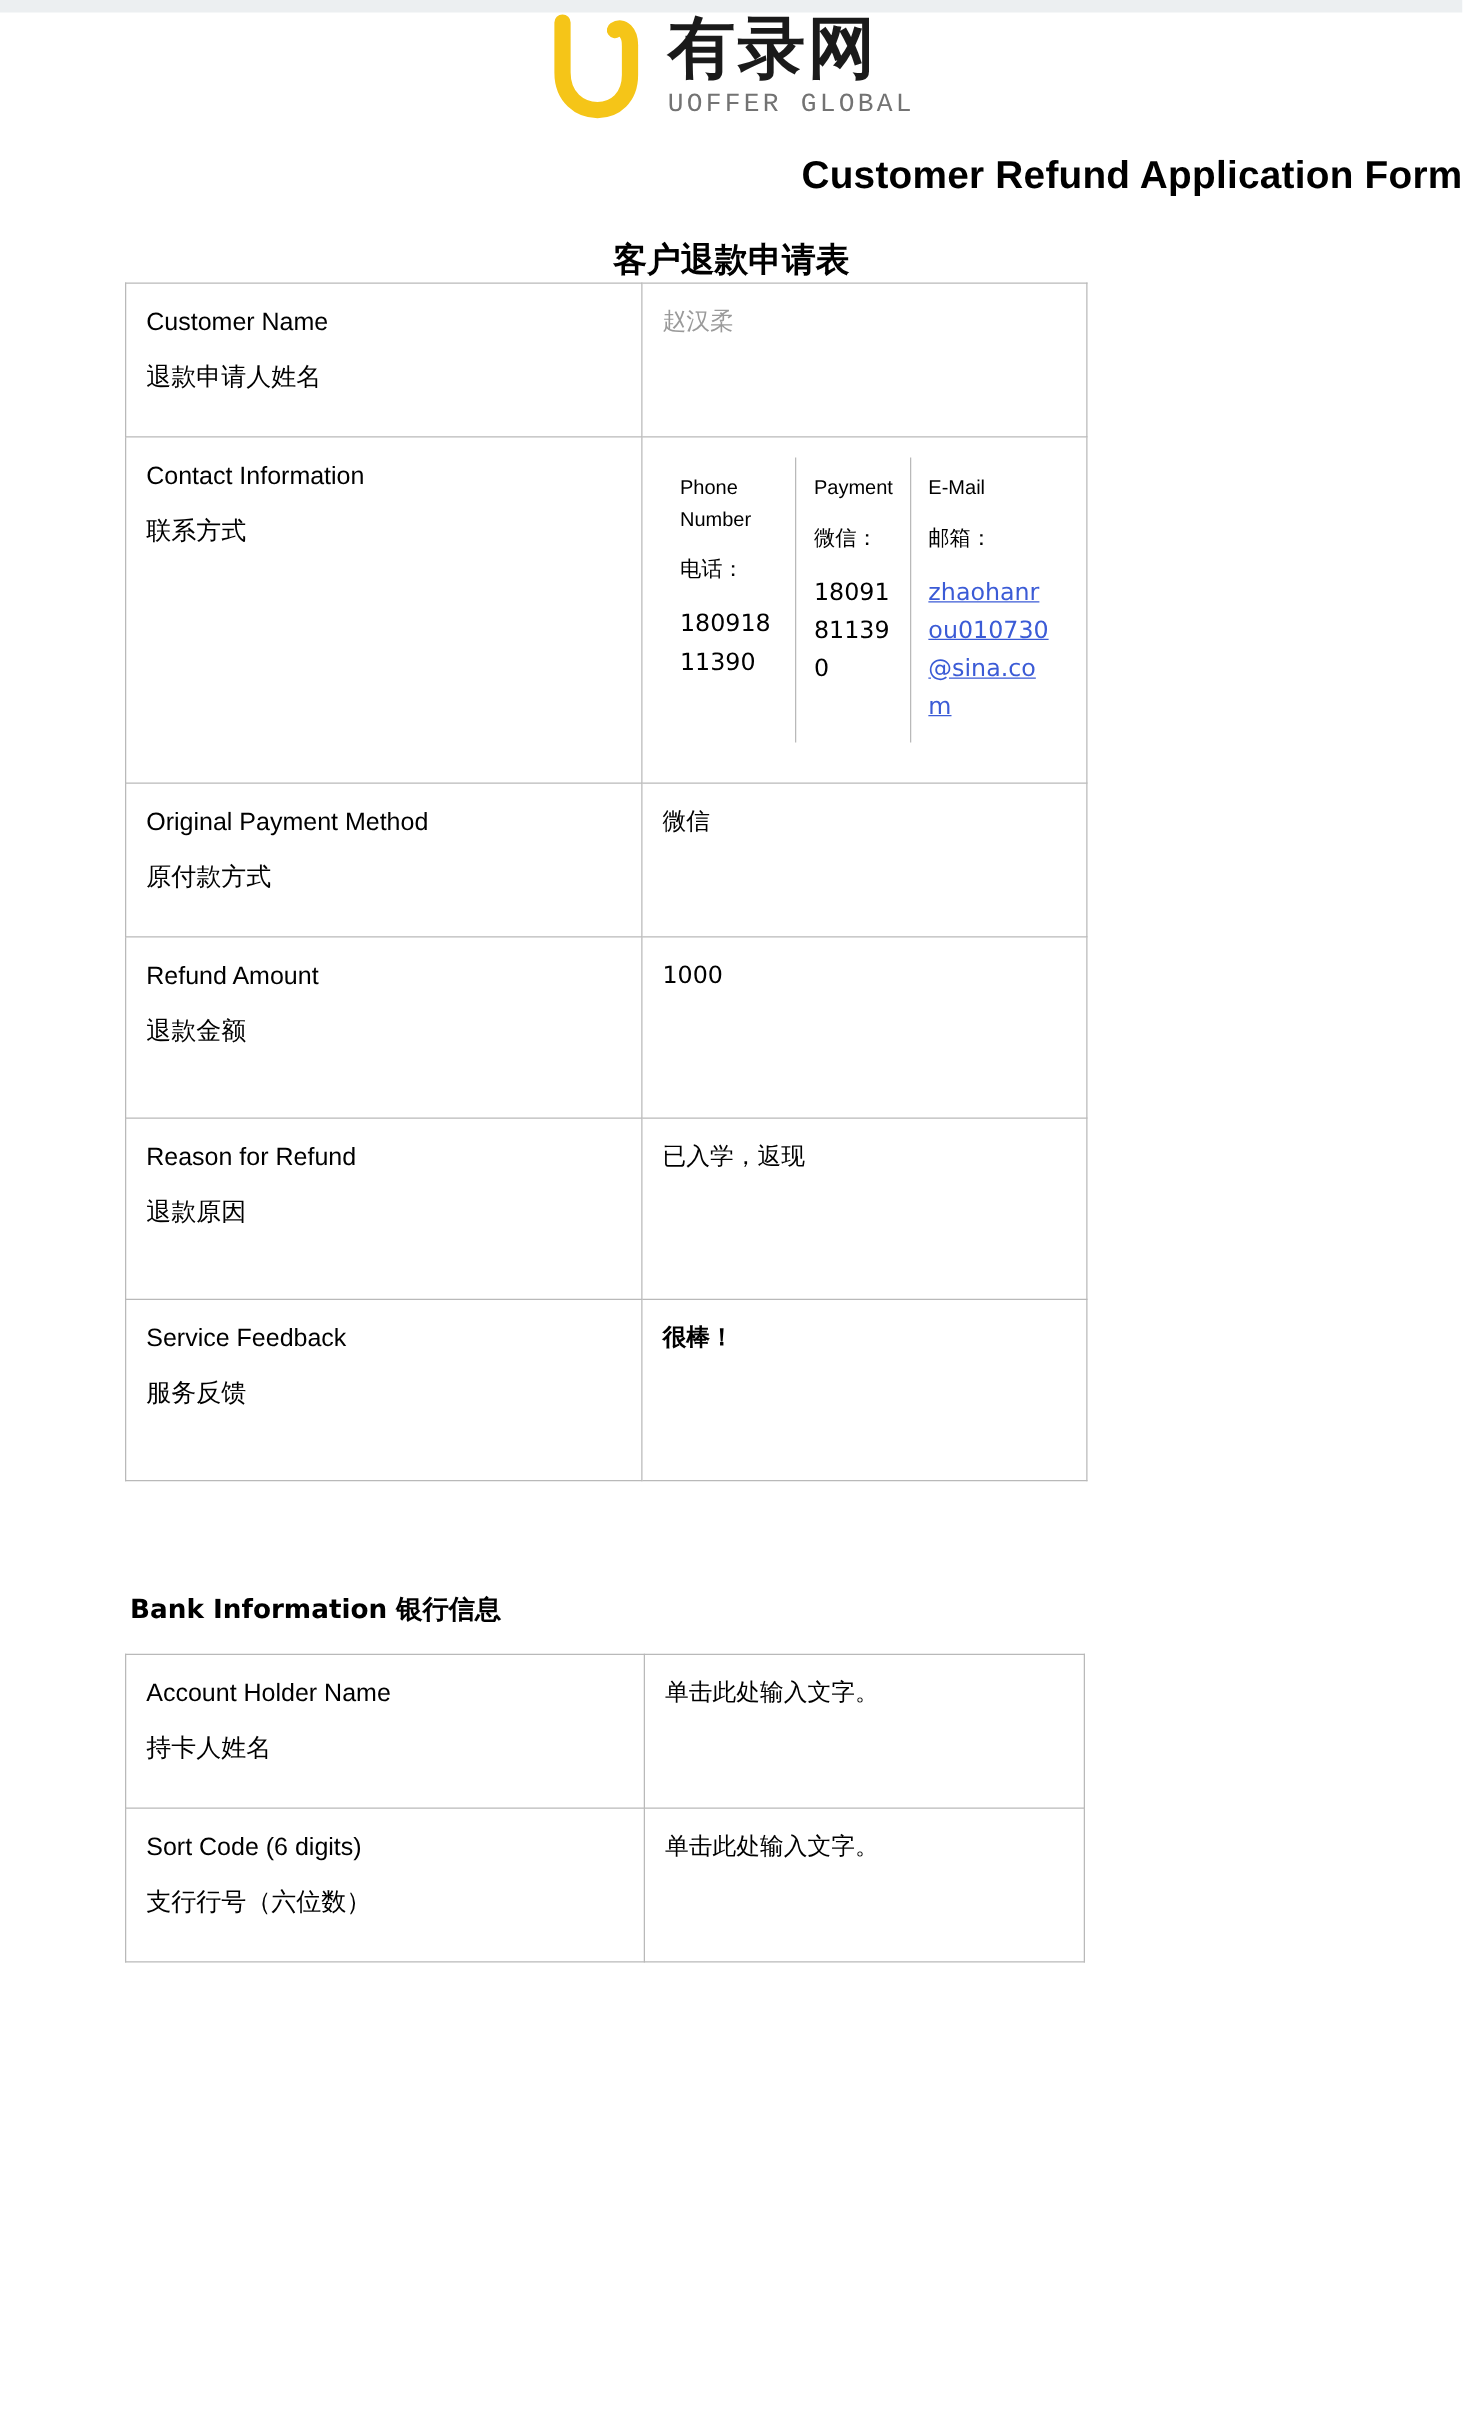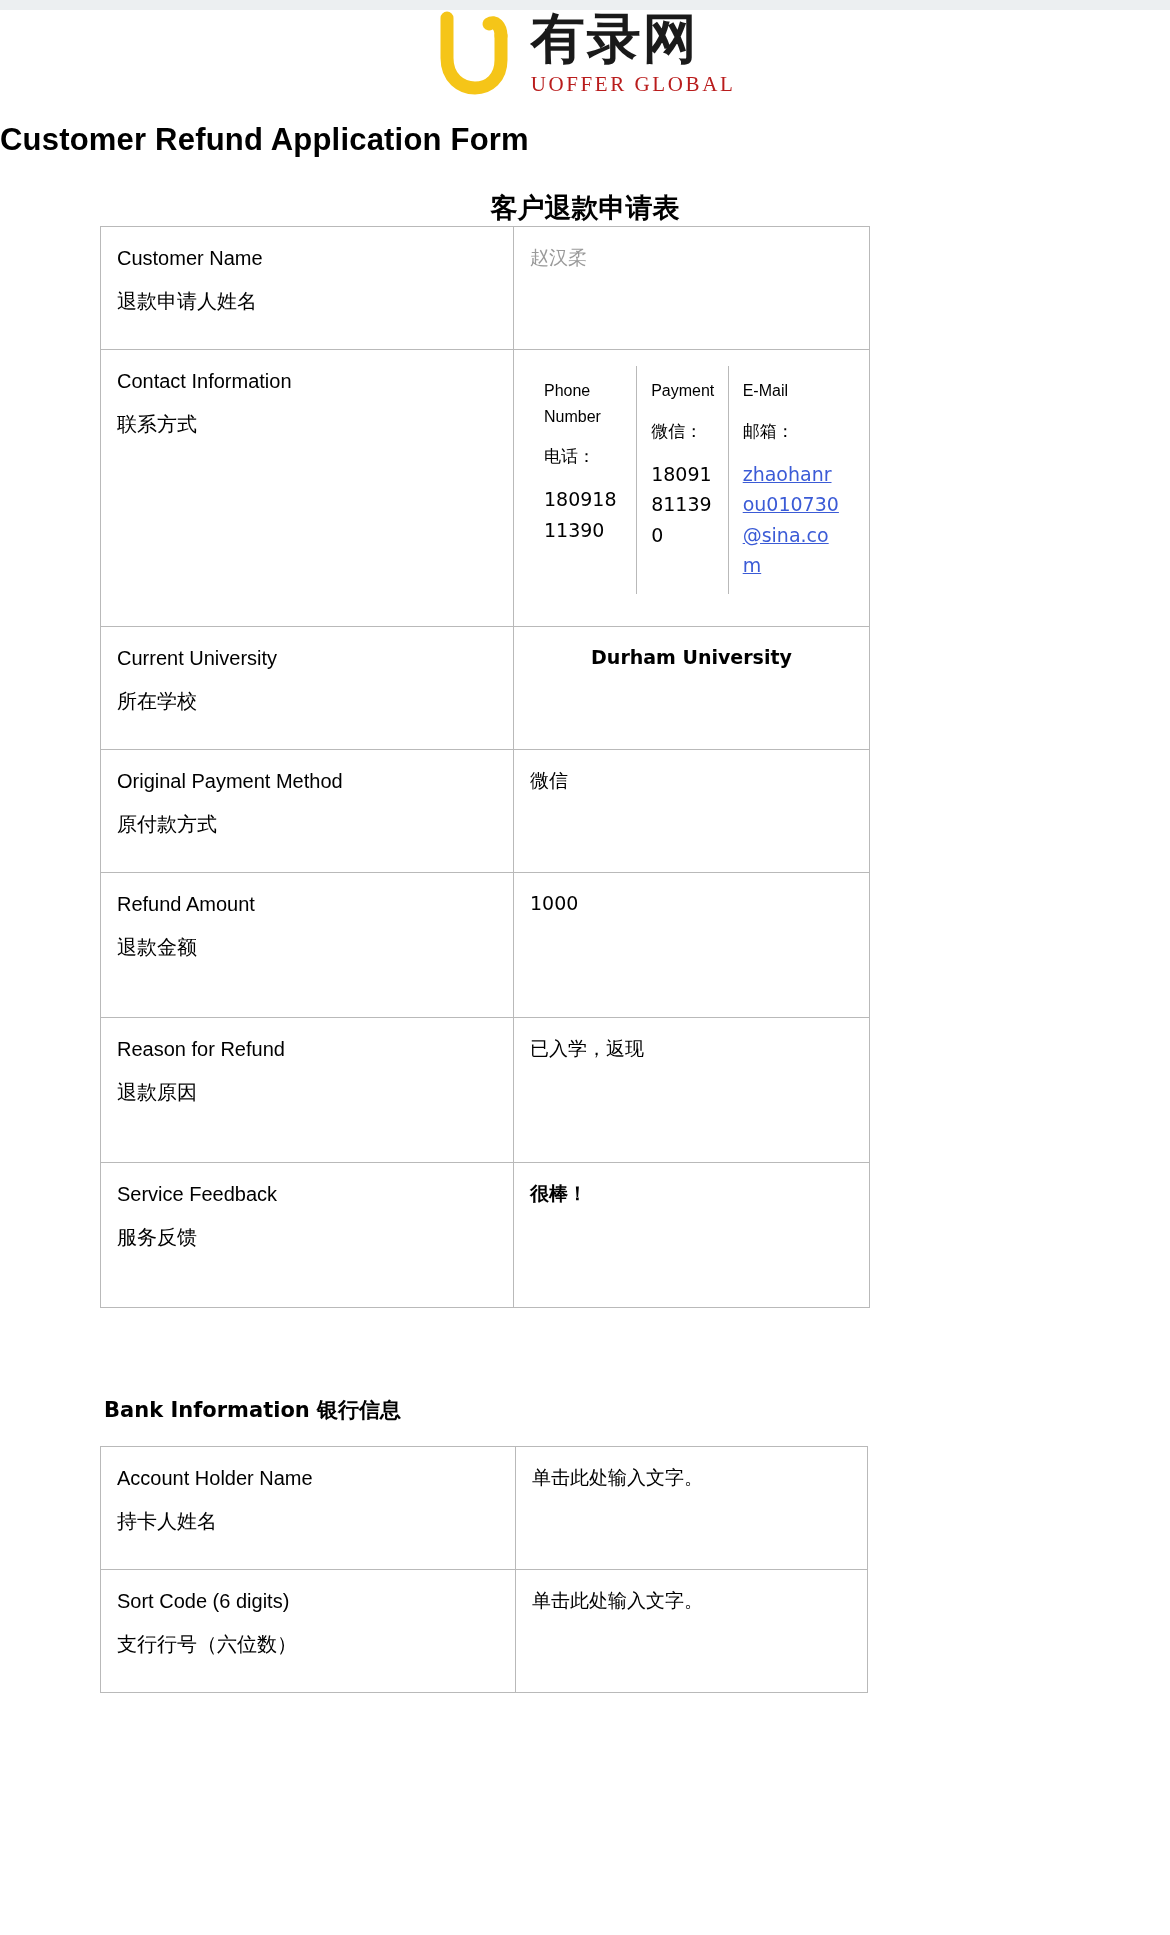--- a/index.html
+++ b/index.html
@@ -55,28 +55,28 @@
   .logo-cn {
     font-size: 54px;
     font-weight: bold;
     letter-spacing: 2px;
     color: #1a1a1a;
     font-family: "DejaVu Sans", sans-serif;
   }
   .logo-en {
     font-size: 21px;
     letter-spacing: 2.6px;
-    color: #b91c1c;
+    color: #737373;
     margin-top: 8px;
-    font-family: Liberation Serif, serif;
+    font-family: Liberation Mono, monospace;
   }
 
   
   .doc-title {
-    text-align: left;
+    text-align: right;
     font-size: 31px;
     font-weight: bold;
     margin-top: 26px;
     letter-spacing: 0.2px;
   }
   .doc-subtitle {
     text-align: center;
     font-size: 27px;
     font-weight: bold;
     margin-top: 32px;
@@ -249,27 +249,20 @@
               <span class="c-head">E-Mail</span>
               <span class="c-cn">邮箱：</span>
               <span class="c-val"><a href="#">zhaohanrou010730@sina.com</a></span>
             </td>
           </tr>
         </tbody>
             </table>
       </td>
     </tr>
 
-    <tr>
-      <td class="label cell-tall-name">
-        <span class="en">Current University</span>
-        <span class="cn">所在学校</span>
-      </td>
-      <td class="value bold">Durham University</td>
-    </tr>
 
     <tr>
       <td class="label cell-tall-name">
         <span class="en">Original Payment Method</span>
         <span class="cn">原付款方式</span>
       </td>
       <td class="value">微信</td>
     </tr>
 
     <tr>

